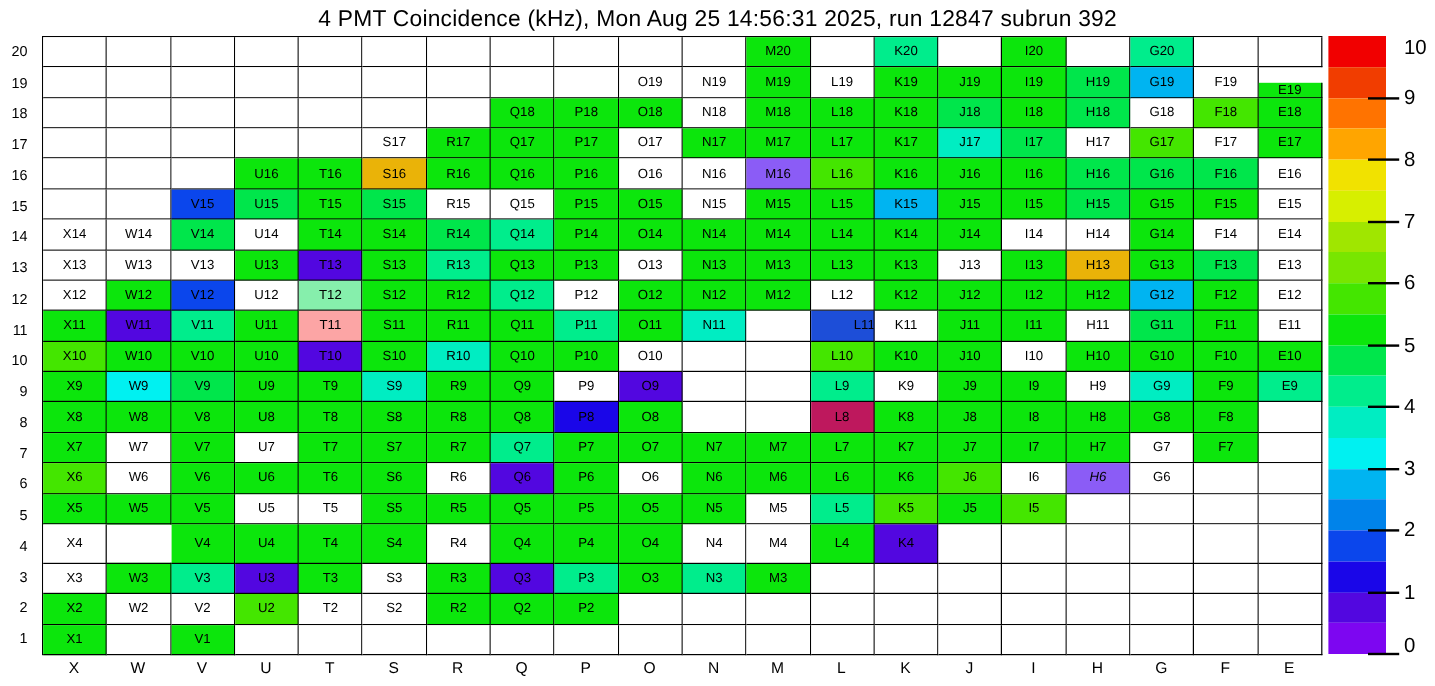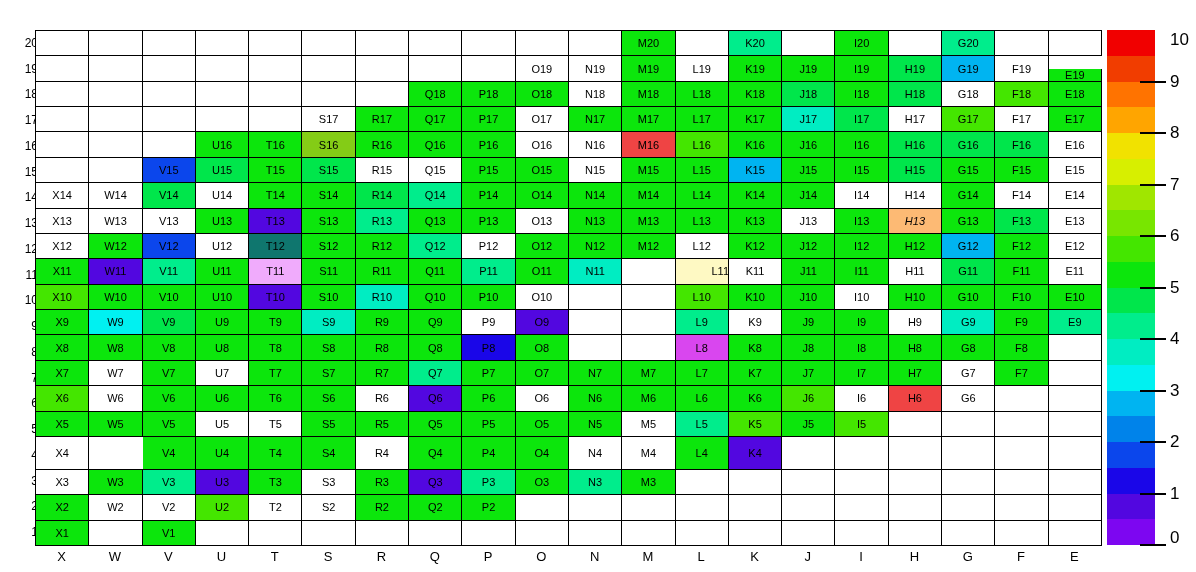--- a/index.html
+++ b/index.html
@@ -6,21 +6,21 @@
   .figure{
     position:relative;width:1196px;height:572px;background:#fff;
     font-family:"Liberation Sans", sans-serif;color:#000;overflow:hidden;
   }
   .title{
     position:absolute;top:6px;left:0;width:1196px;text-align:center;
     font-size:19px;letter-spacing:0.2px;
   }
   .yaxis{
     position:absolute;left:0;top:30px;width:30px;height:515px;
-    display:flex;flex-direction:column;margin-left:15px;
+    display:flex;flex-direction:column;
   }
   .yaxis div{
     flex:1;display:flex;align-items:center;justify-content:flex-end;
     padding-right:7px;font-size:12px;
   }
   .grid{
     position:absolute;left:35px;top:30px;width:1066px;height:515px;
     display:grid;grid-template-columns:repeat(20,1fr);grid-template-rows:repeat(20,1fr);
     border-top:1px solid #000;border-left:1px solid #000;box-sizing:content-box;
   }
@@ -46,20 +46,21 @@
     position:absolute;left:33px;width:26px;height:2px;background:#000;
   }
   .cbar-label{
     position:absolute;left:63px;font-size:17px;line-height:18px;
   }
 </style>
 </head>
 <body>
 
 <div class="figure">
+  <div class="title">4 PMT Coincidence (kHz), Mon Aug 25 14:56:31 2025, run 12847 subrun 392</div>
   <div class="yaxis" id="yaxis">
       <div>20</div>
       <div>19</div>
       <div>18</div>
       <div>17</div>
       <div>16</div>
       <div>15</div>
       <div>14</div>
       <div>13</div>
       <div>12</div>
@@ -154,27 +155,27 @@
       <div class="cell" style="background: rgb(0, 230, 75);">I17</div>
       <div class="cell">H17</div>
       <div class="cell" style="background: rgb(68, 230, 0);">G17</div>
       <div class="cell">F17</div>
       <div class="cell" style="background: rgb(12, 230, 12);">E17</div>
       <div class="cell"></div>
       <div class="cell"></div>
       <div class="cell"></div>
       <div class="cell" style="background: rgb(12, 230, 12);">U16</div>
       <div class="cell" style="background: rgb(12, 230, 12);">T16</div>
-      <div class="cell" style="background: #84cc16;">S16</div>
+      <div class="cell" style="background: #eab308;">S16</div>
       <div class="cell" style="background: rgb(12, 230, 12);">R16</div>
       <div class="cell" style="background: rgb(12, 230, 12);">Q16</div>
       <div class="cell" style="background: rgb(12, 230, 12);">P16</div>
       <div class="cell">O16</div>
       <div class="cell">N16</div>
-      <div class="cell" style="background: #ef4444;">M16</div>
+      <div class="cell" style="background: #8b5cf6;">M16</div>
       <div class="cell" style="background: rgb(68, 230, 0);">L16</div>
       <div class="cell" style="background: rgb(12, 230, 12);">K16</div>
       <div class="cell" style="background: rgb(12, 230, 12);">J16</div>
       <div class="cell" style="background: rgb(12, 230, 12);">I16</div>
       <div class="cell" style="background: rgb(0, 230, 75);">H16</div>
       <div class="cell" style="background: rgb(0, 230, 75);">G16</div>
       <div class="cell" style="background: rgb(0, 230, 75);">F16</div>
       <div class="cell">E16</div>
       <div class="cell"></div>
       <div class="cell"></div>
@@ -225,57 +226,57 @@
       <div class="cell" style="background: rgb(0, 237, 140);">R13</div>
       <div class="cell" style="background: rgb(12, 230, 12);">Q13</div>
       <div class="cell" style="background: rgb(12, 230, 12);">P13</div>
       <div class="cell">O13</div>
       <div class="cell" style="background: rgb(12, 230, 12);">N13</div>
       <div class="cell" style="background: rgb(12, 230, 12);">M13</div>
       <div class="cell" style="background: rgb(12, 230, 12);">L13</div>
       <div class="cell" style="background: rgb(12, 230, 12);">K13</div>
       <div class="cell">J13</div>
       <div class="cell" style="background: rgb(12, 230, 12);">I13</div>
-      <div class="cell" style="background: #fdba74; font-style: italic;">H13</div>
+      <div class="cell" style="background: #eab308;">H13</div>
       <div class="cell" style="background: rgb(12, 230, 12);">G13</div>
       <div class="cell" style="background: rgb(0, 230, 75);">F13</div>
       <div class="cell">E13</div>
       <div class="cell">X12</div>
       <div class="cell" style="background: rgb(12, 230, 12);">W12</div>
       <div class="cell" style="background: rgb(11, 70, 236);">V12</div>
       <div class="cell">U12</div>
-      <div class="cell" style="background: #0f766e; text-align: center;">T12</div>
+      <div class="cell" style="background: #86efac; text-align: center;">T12</div>
       <div class="cell" style="background: rgb(12, 230, 12);">S12</div>
       <div class="cell" style="background: rgb(12, 230, 12);">R12</div>
       <div class="cell" style="background: rgb(0, 237, 140);">Q12</div>
       <div class="cell">P12</div>
       <div class="cell" style="background: rgb(12, 230, 12);">O12</div>
       <div class="cell" style="background: rgb(12, 230, 12);">N12</div>
       <div class="cell" style="background: rgb(12, 230, 12);">M12</div>
       <div class="cell">L12</div>
       <div class="cell" style="background: rgb(12, 230, 12);">K12</div>
       <div class="cell" style="background: rgb(12, 230, 12);">J12</div>
       <div class="cell" style="background: rgb(12, 230, 12);">I12</div>
       <div class="cell" style="background: rgb(12, 230, 12);">H12</div>
       <div class="cell" style="background: rgb(0, 180, 241);">G12</div>
       <div class="cell" style="background: rgb(12, 230, 12);">F12</div>
       <div class="cell">E12</div>
       <div class="cell" style="background: rgb(12, 230, 12);">X11</div>
       <div class="cell" style="background: rgb(82, 7, 224);">W11</div>
       <div class="cell" style="background: rgb(0, 237, 140);">V11</div>
       <div class="cell" style="background: rgb(12, 230, 12);">U11</div>
-      <div class="cell" style="background: #f0abfc;">T11</div>
+      <div class="cell" style="background: #fca5a5;">T11</div>
       <div class="cell" style="background: rgb(12, 230, 12);">S11</div>
       <div class="cell" style="background: rgb(12, 230, 12);">R11</div>
       <div class="cell" style="background: rgb(12, 230, 12);">Q11</div>
       <div class="cell" style="background: rgb(0, 237, 140);">P11</div>
       <div class="cell" style="background: rgb(12, 230, 12);">O11</div>
       <div class="cell" style="background: rgb(0, 237, 194);">N11</div>
       <div class="cell"></div>
-      <div class="cell" style="background: #fef9c3; padding-left: 37px;">L11</div>
+      <div class="cell" style="background: #1d4ed8; padding-left: 37px;">L11</div>
       <div class="cell">K11</div>
       <div class="cell" style="background: rgb(12, 230, 12);">J11</div>
       <div class="cell" style="background: rgb(12, 230, 12);">I11</div>
       <div class="cell">H11</div>
       <div class="cell" style="background: rgb(0, 230, 75);">G11</div>
       <div class="cell" style="background: rgb(12, 230, 12);">F11</div>
       <div class="cell">E11</div>
       <div class="cell" style="background: rgb(68, 230, 0);">X10</div>
       <div class="cell" style="background: rgb(12, 230, 12);">W10</div>
       <div class="cell" style="background: rgb(12, 230, 12);">V10</div>
@@ -321,21 +322,21 @@
       <div class="cell" style="background: rgb(12, 230, 12);">V8</div>
       <div class="cell" style="background: rgb(12, 230, 12);">U8</div>
       <div class="cell" style="background: rgb(12, 230, 12);">T8</div>
       <div class="cell" style="background: rgb(12, 230, 12);">S8</div>
       <div class="cell" style="background: rgb(12, 230, 12);">R8</div>
       <div class="cell" style="background: rgb(12, 230, 12);">Q8</div>
       <div class="cell" style="background: rgb(26, 6, 232);">P8</div>
       <div class="cell" style="background: rgb(12, 230, 12);">O8</div>
       <div class="cell"></div>
       <div class="cell"></div>
-      <div class="cell" style="background: #d946ef; text-align: right;">L8</div>
+      <div class="cell" style="background: #be185d; text-align: right;">L8</div>
       <div class="cell" style="background: rgb(12, 230, 12);">K8</div>
       <div class="cell" style="background: rgb(12, 230, 12);">J8</div>
       <div class="cell" style="background: rgb(12, 230, 12);">I8</div>
       <div class="cell" style="background: rgb(12, 230, 12);">H8</div>
       <div class="cell" style="background: rgb(12, 230, 12);">G8</div>
       <div class="cell" style="background: rgb(12, 230, 12);">F8</div>
       <div class="cell"></div>
       <div class="cell" style="background: rgb(12, 230, 12);">X7</div>
       <div class="cell">W7</div>
       <div class="cell" style="background: rgb(12, 230, 12);">V7</div>
@@ -365,21 +366,21 @@
       <div class="cell">R6</div>
       <div class="cell" style="background: rgb(82, 7, 224);">Q6</div>
       <div class="cell" style="background: rgb(12, 230, 12);">P6</div>
       <div class="cell">O6</div>
       <div class="cell" style="background: rgb(12, 230, 12);">N6</div>
       <div class="cell" style="background: rgb(12, 230, 12);">M6</div>
       <div class="cell" style="background: rgb(12, 230, 12);">L6</div>
       <div class="cell" style="background: rgb(12, 230, 12);">K6</div>
       <div class="cell" style="background: rgb(68, 230, 0);">J6</div>
       <div class="cell">I6</div>
-      <div class="cell" style="background: #ef4444;">H6</div>
+      <div class="cell" style="background: #8b5cf6; font-style: italic;">H6</div>
       <div class="cell">G6</div>
       <div class="cell"></div>
       <div class="cell"></div>
       <div class="cell" style="background: rgb(12, 230, 12);">X5</div>
       <div class="cell" style="background: rgb(12, 230, 12);">W5</div>
       <div class="cell" style="background: rgb(12, 230, 12);">V5</div>
       <div class="cell">U5</div>
       <div class="cell">T5</div>
       <div class="cell" style="background: rgb(12, 230, 12);">S5</div>
       <div class="cell" style="background: rgb(12, 230, 12);">R5</div>

